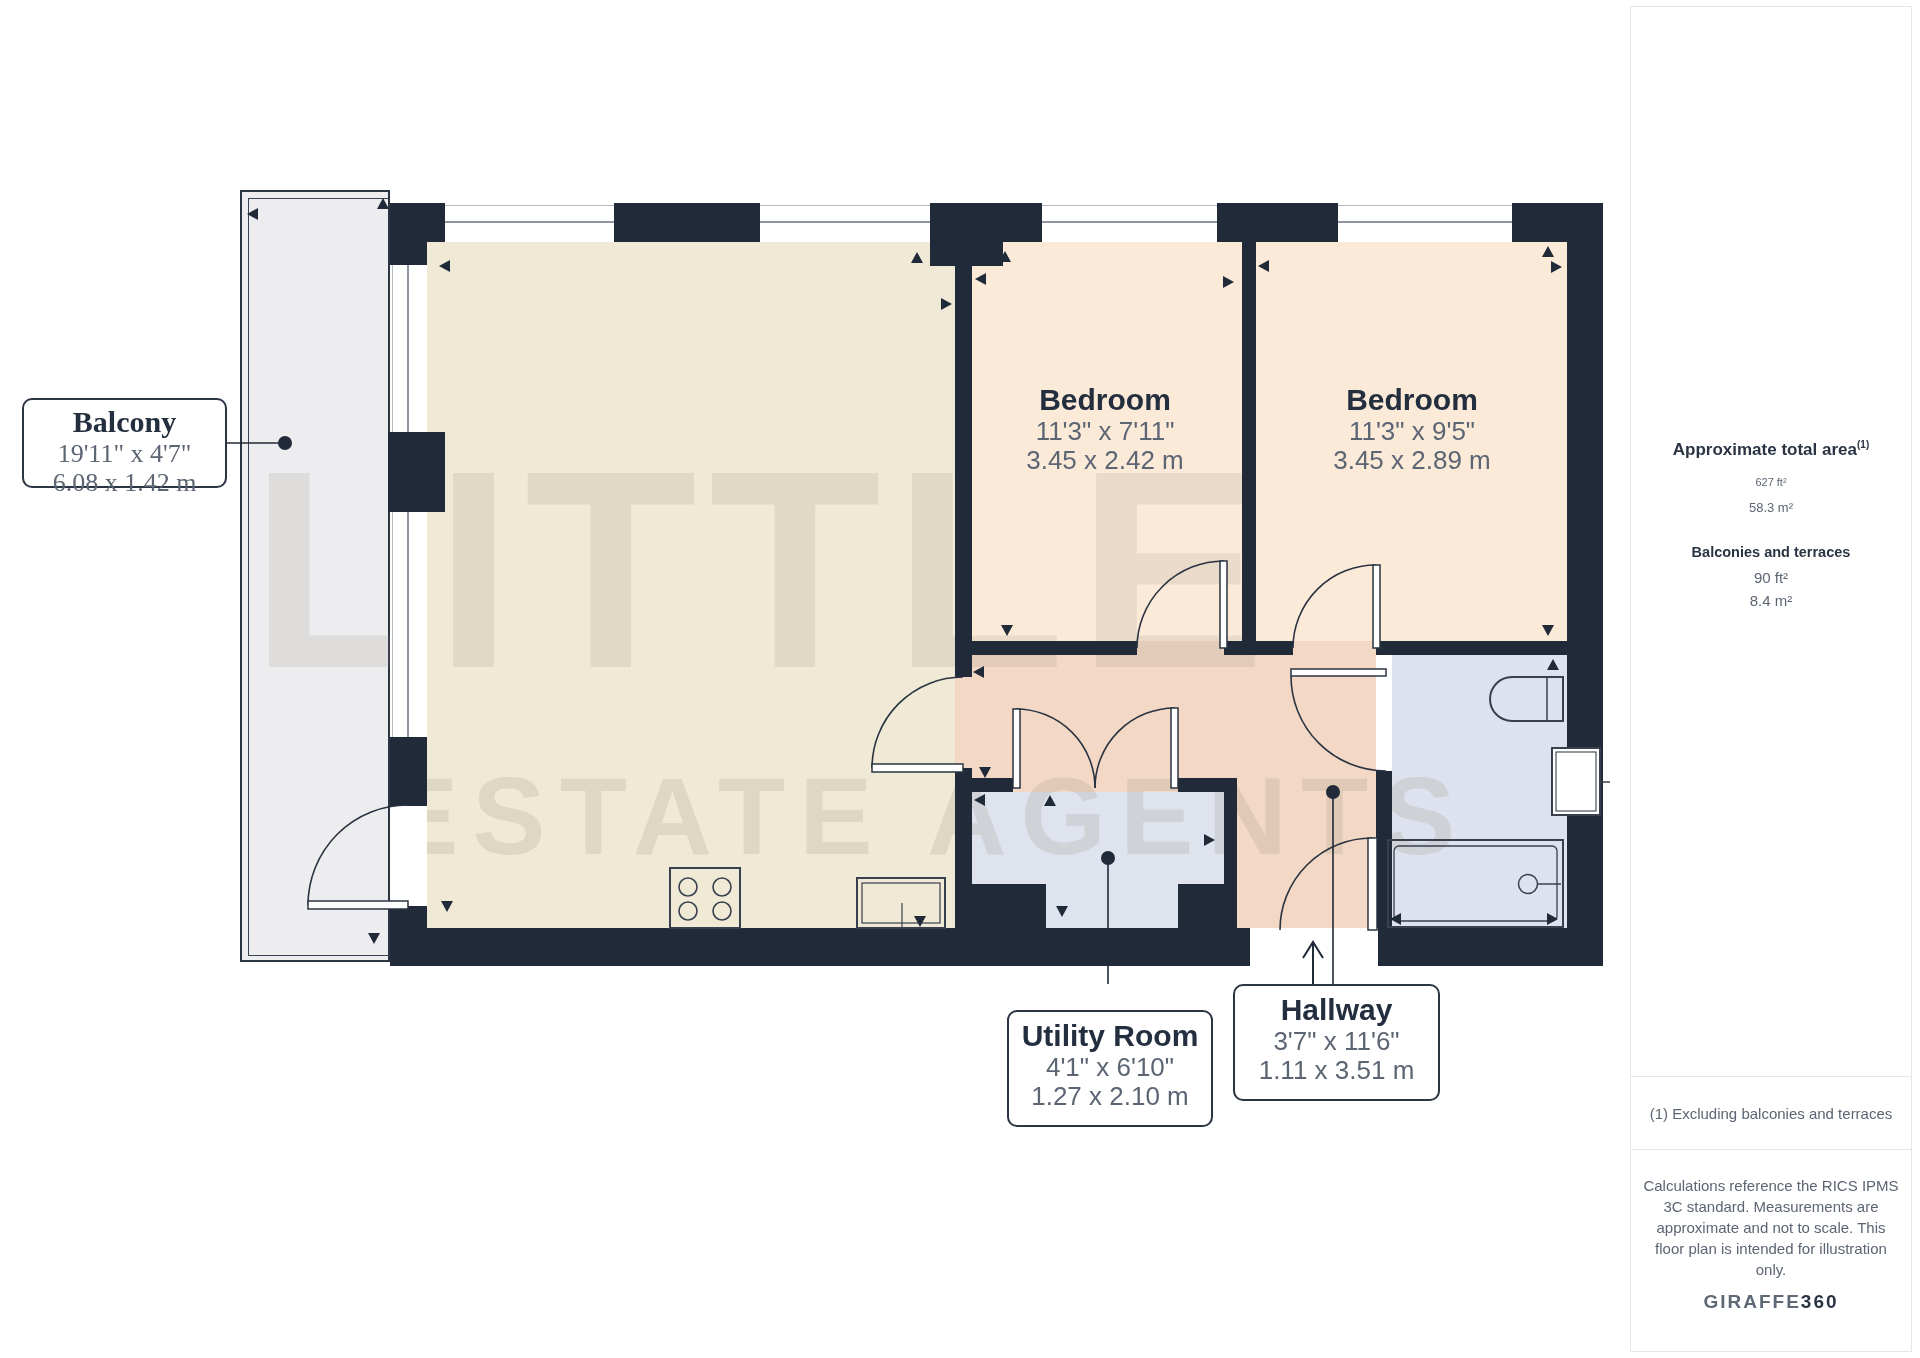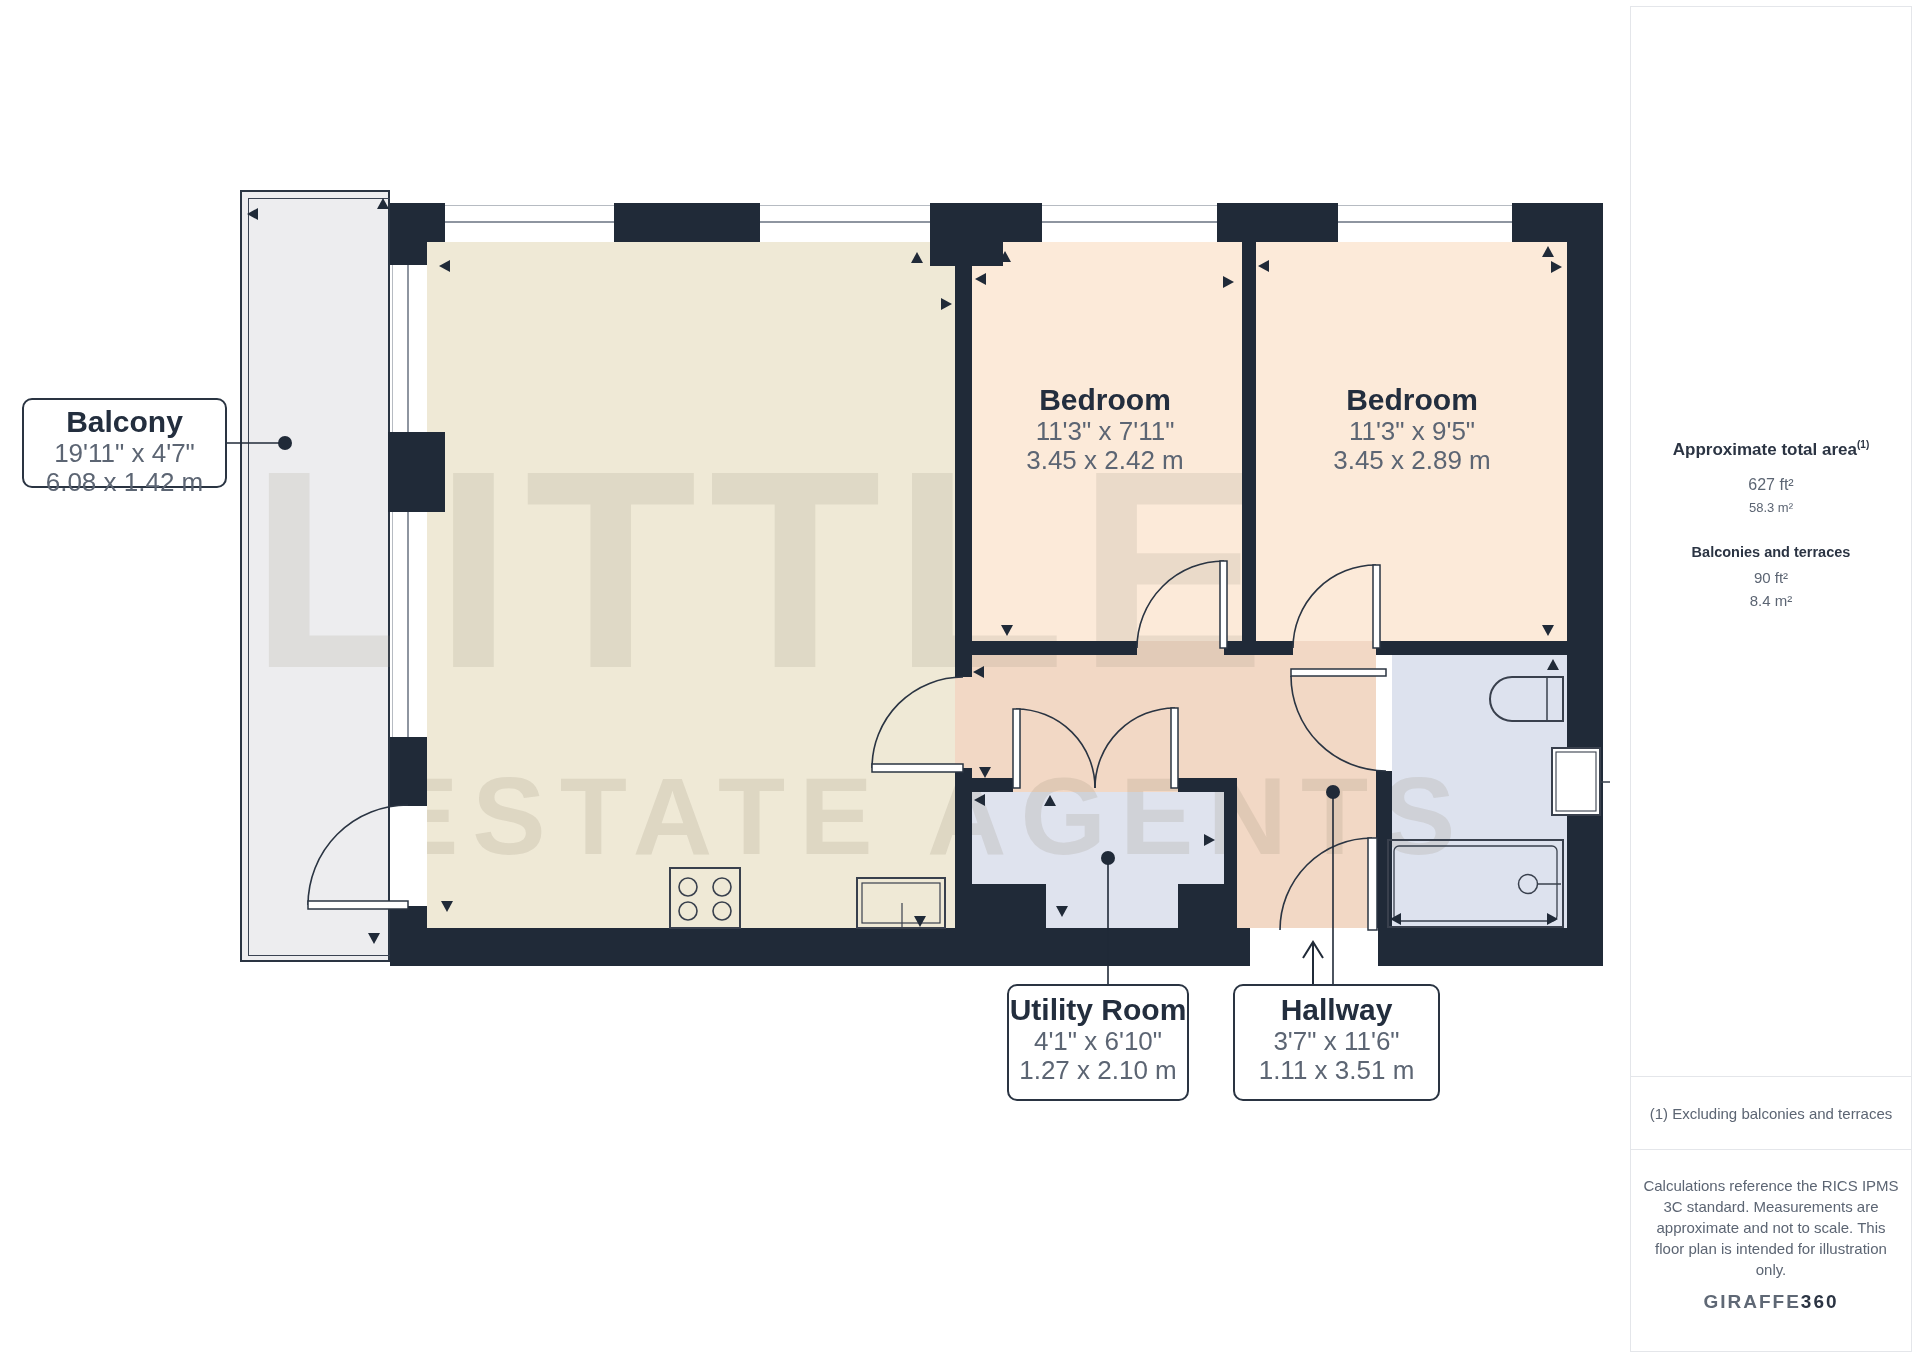--- a/index.html
+++ b/index.html
@@ -111,26 +111,26 @@
     <span class="t">Bedroom</span>
     <span class="d">11'3" x 7'11"</span>
     <span class="d">3.45 x 2.42 m</span>
   </div>
   <div class="rlabel" style="left:1272px;top:383px;width:280px;">
     <span class="t">Bedroom</span>
     <span class="d">11'3" x 9'5"</span>
     <span class="d">3.45 x 2.89 m</span>
   </div>
 
-  <div class="callout" style="left:22px;top:398px;width:205px;height:90px;padding-top:5px;">
+  <div class="callout" style="left:22px;top:398px;width:205px;height:90px;padding-top:5px;font-family:Liberation Serif, serif;">
     <span class="t">Balcony</span>
     <span class="d">19'11" x 4'7"</span>
     <span class="d">6.08 x 1.42 m</span>
   </div>
-  <div class="callout" style="left:1007px;top:984px;width:182px;height:117px;">
+  <div class="callout" style="left:1007px;top:1010px;width:206px;height:117px;">
     <span class="t">Utility Room</span>
     <span class="d">4'1" x 6'10"</span>
     <span class="d">1.27 x 2.10 m</span>
   </div>
   <div class="callout" style="left:1233px;top:984px;width:207px;height:117px;text-align:center;">
     <span class="t">Hallway</span>
     <span class="d">3'7" x 11'6"</span>
     <span class="d">1.11 x 3.51 m</span>
   </div>
 
@@ -220,21 +220,21 @@
       <polygon points="1062,917 1056,906 1068,906"></polygon>
       <polygon points="973,672 984,666 984,678"></polygon>
       <polygon points="985,778 979,767 991,767"></polygon>
     </g>
   </svg>
 
   <div id="sidebar">
     <div class="sb hd" style="top:432px;font-size:17px;">
       <span>Approximate total area</span><sup>(1)</sup>
     </div>
-    <div class="sb" style="top:469px;font-size:16px;">627 ft²</div>
+    <div class="sb" style="top:469px;font-size:11px;">627 ft²</div>
     <div class="sb" style="top:493px;font-size:13px;">58.3 m²</div>
     <div class="sb hd" style="top:537px;font-size:14.5px;">Balconies and terraces</div>
     <div class="sb" style="top:562px;font-size:15px;">90 ft²</div>
     <div class="sb" style="top:585px;font-size:15px;">8.4 m²</div>
 
     <div class="line" style="top:1069px;"></div>
     <div class="sb" style="top:1098px;font-size:15px;">(1) Excluding balconies and terraces</div>
     <div class="line" style="top:1142px;"></div>
 
     <div class="sb" style="top:1168px;font-size:15px;line-height:21px;">

